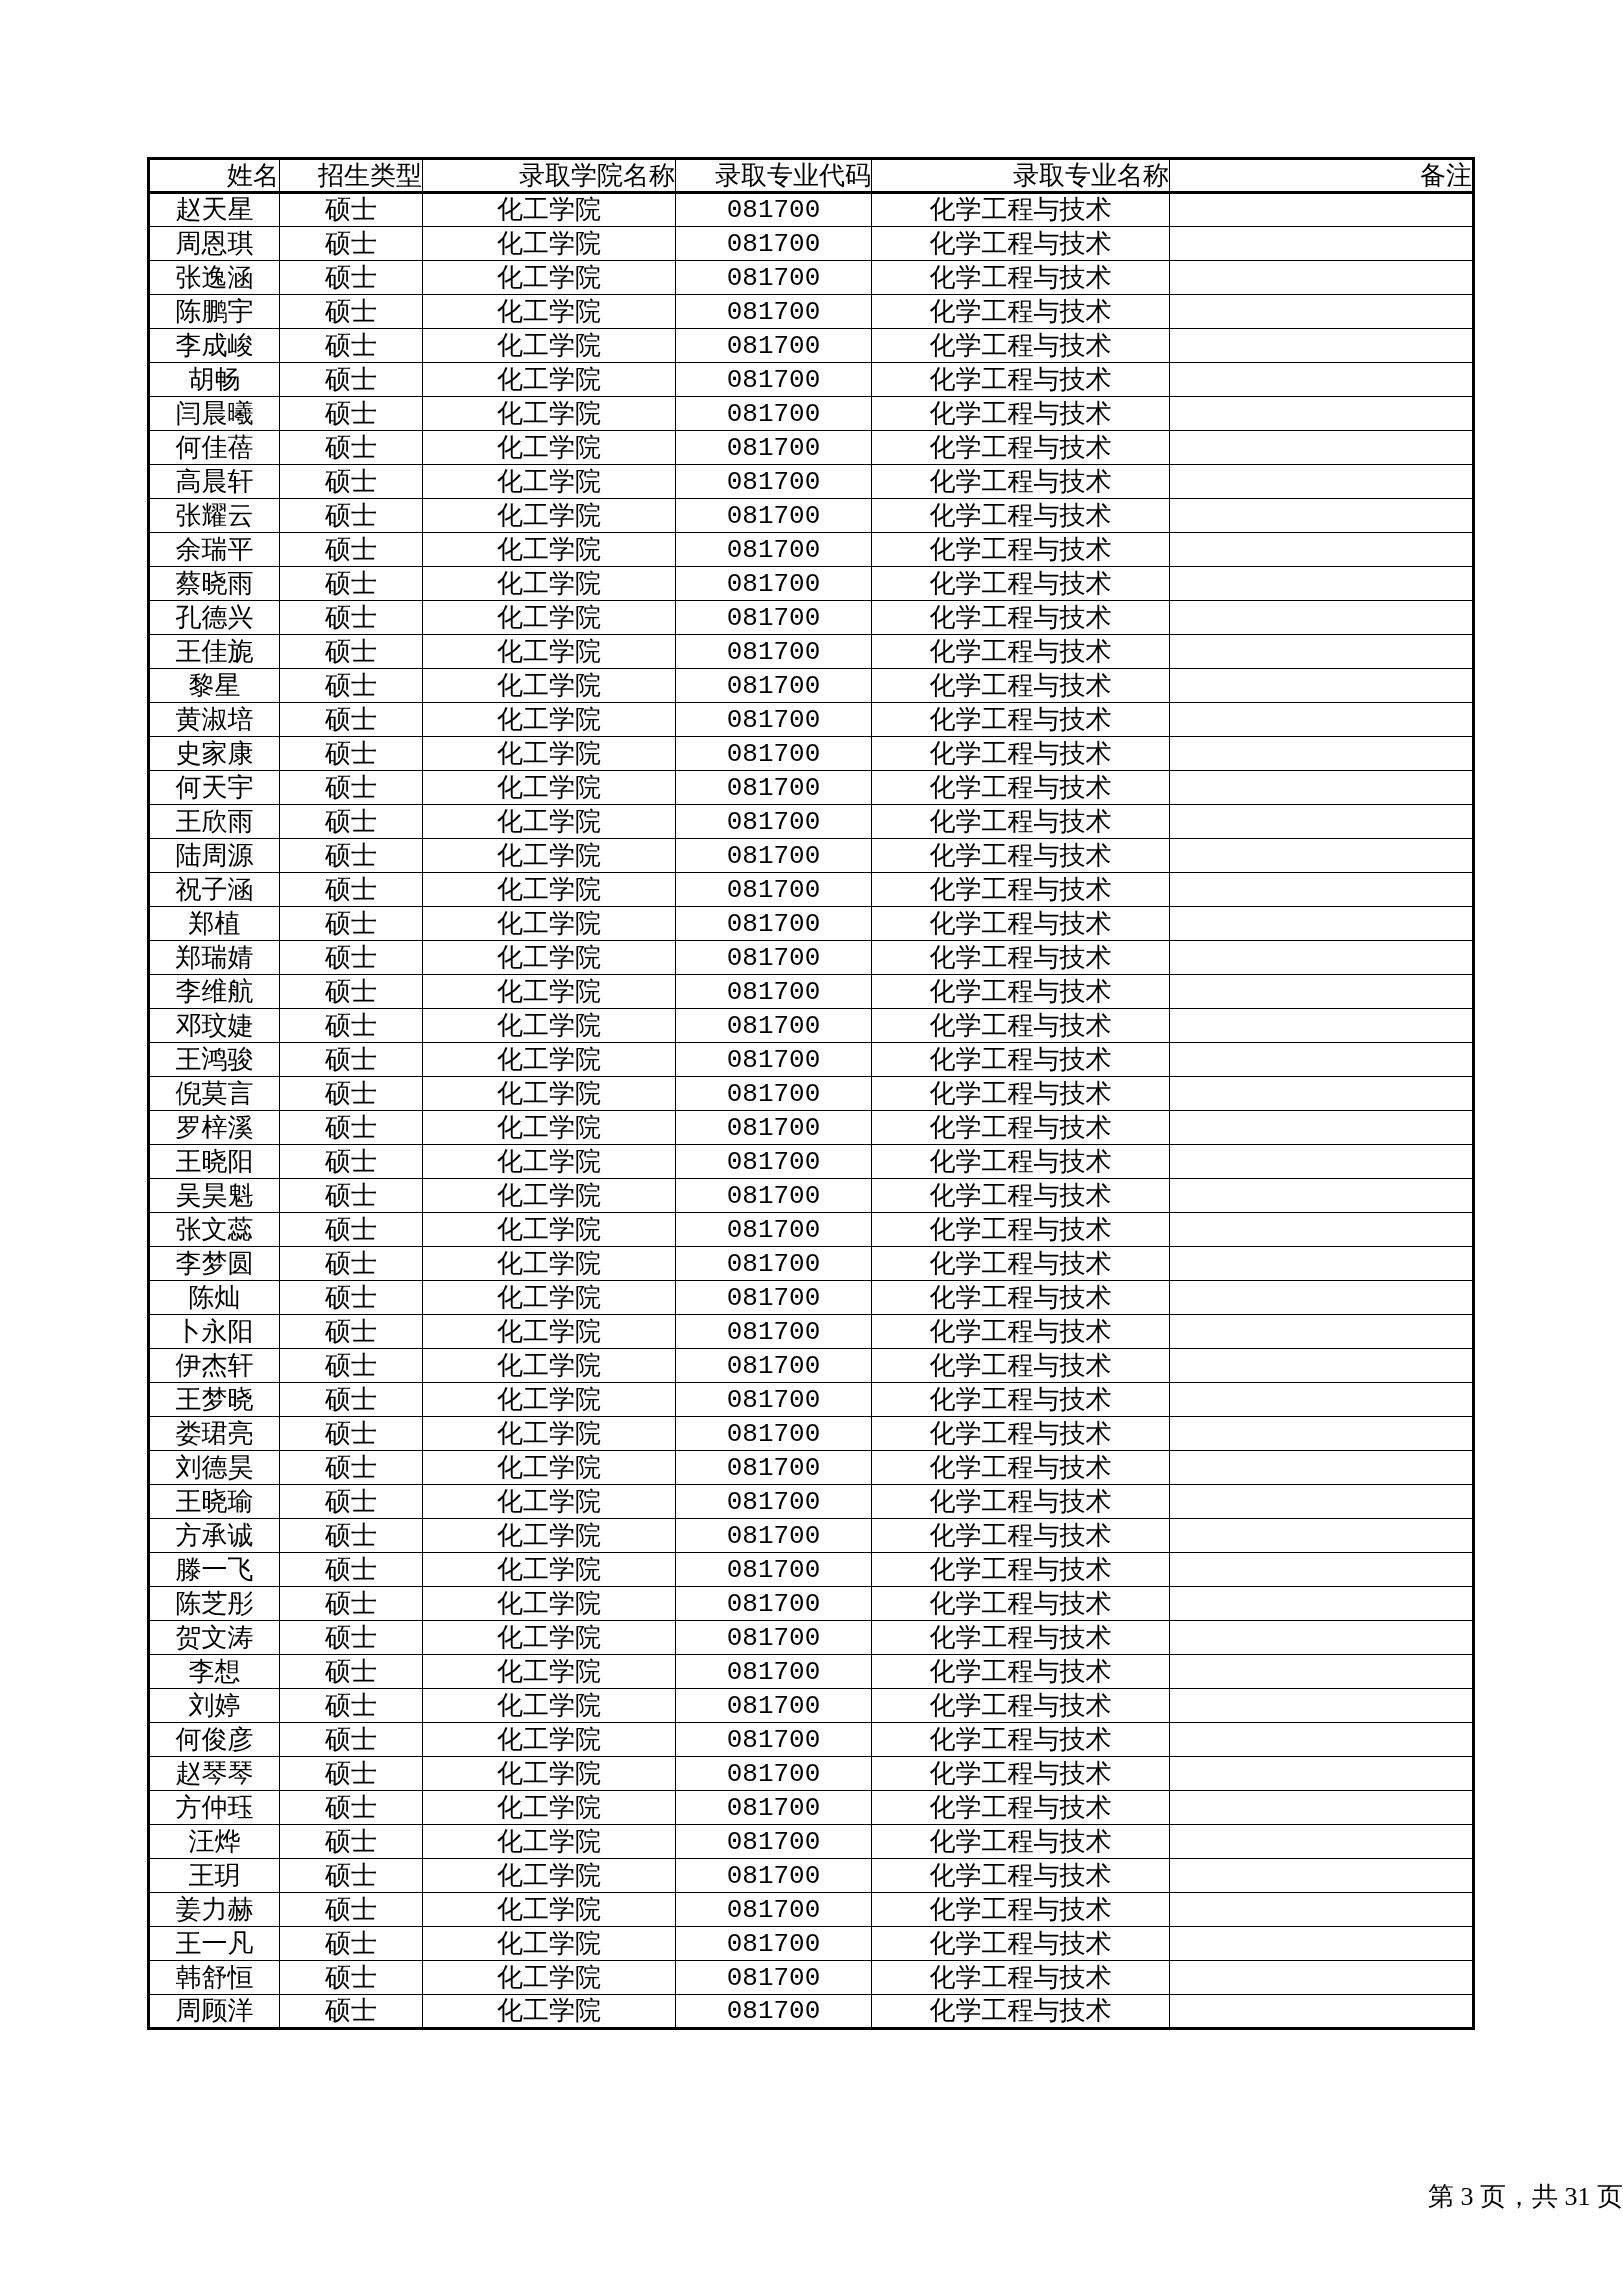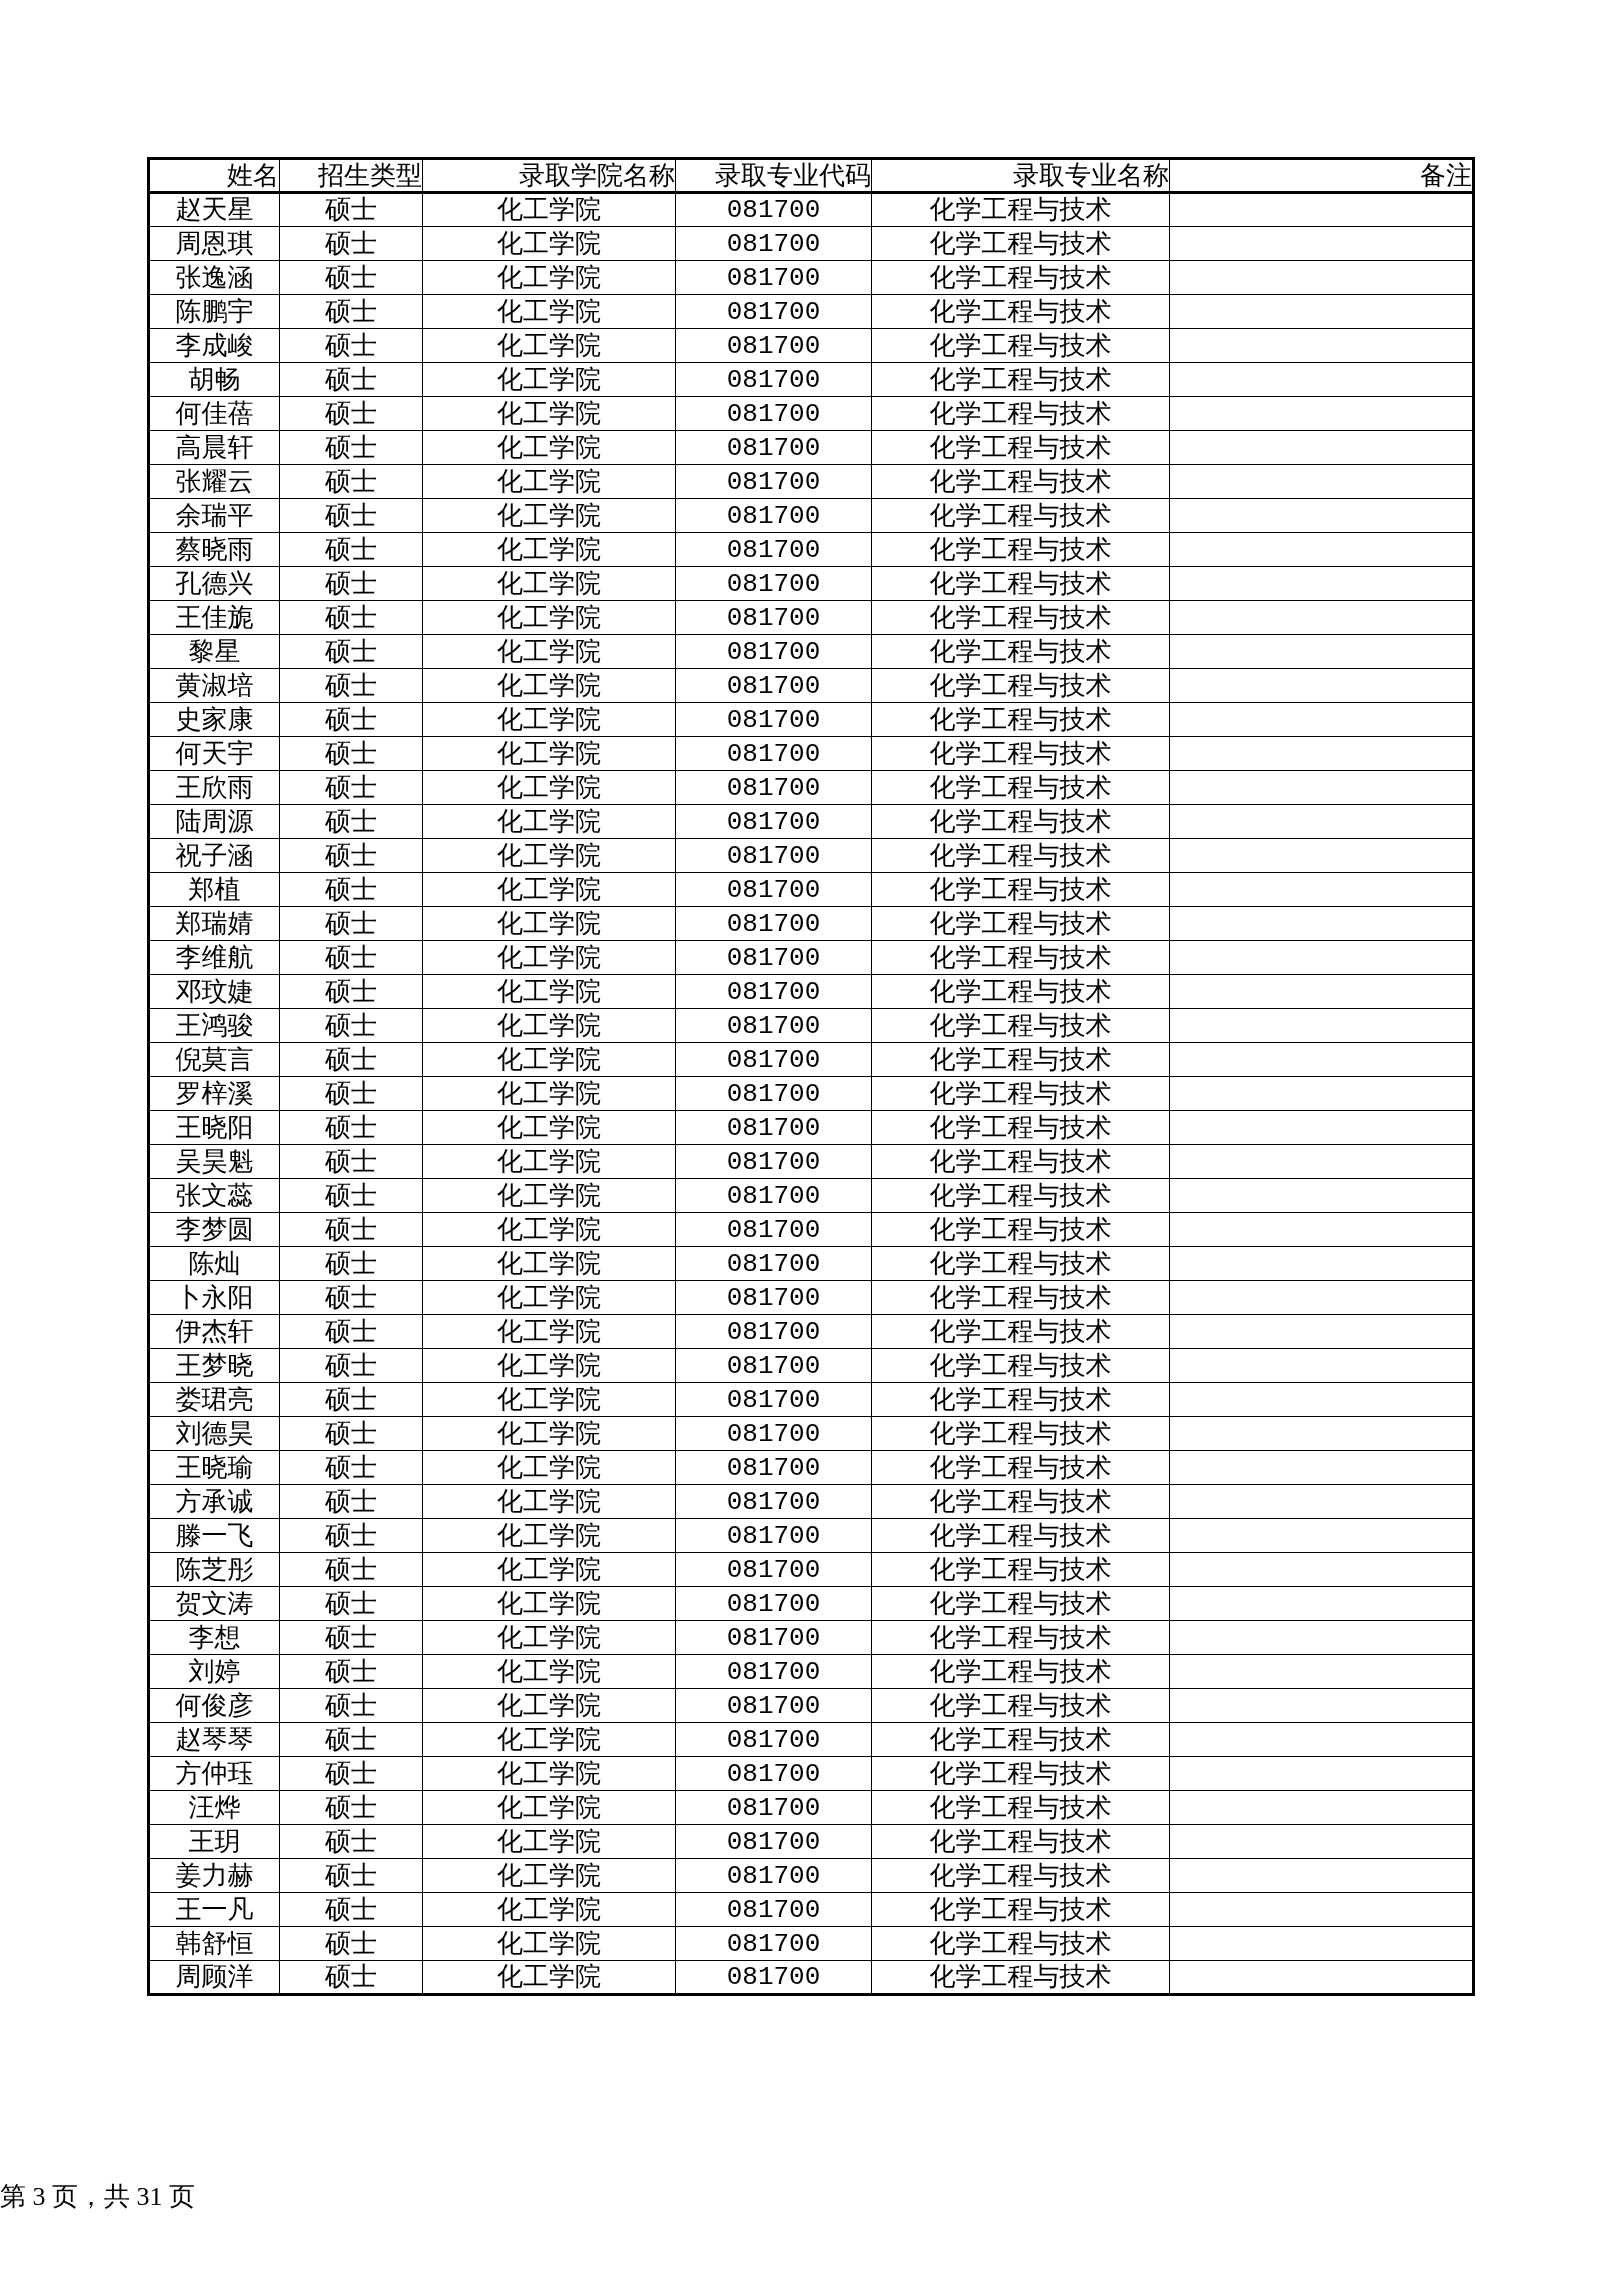--- a/index.html
+++ b/index.html
@@ -47,21 +47,21 @@
   }
   td.code-cell {
     font-family: Liberation Mono, monospace;
     font-size: 29.4px;
   }
   .footer {
     position: absolute;
     left: 0;
     top: 2179px;
     width: 1623px;
-    text-align: left;
+    text-align: right;
     font-size: 26px;
     font-family: "Liberation Serif", "DejaVu Serif", serif;
   }
 </style>
 </head>
 <body>
 
 <div class="page">
 
   <div class="table-wrap">
@@ -127,20 +127,28 @@
           </tr>
           <tr>
             <td>胡畅</td>
             <td>硕士</td>
             <td>化工学院</td>
             <td class="code-cell">081700</td>
             <td>化学工程与技术</td>
             <td></td>
           </tr>
           <tr>
+            <td>闫晨曦</td>
+            <td>硕士</td>
+            <td>化工学院</td>
+            <td class="code-cell">081700</td>
+            <td>化学工程与技术</td>
+            <td></td>
+          </tr>
+          <tr>
             <td>何佳蓓</td>
             <td>硕士</td>
             <td>化工学院</td>
             <td class="code-cell">081700</td>
             <td>化学工程与技术</td>
             <td></td>
           </tr>
           <tr>
             <td>高晨轩</td>
             <td>硕士</td>

